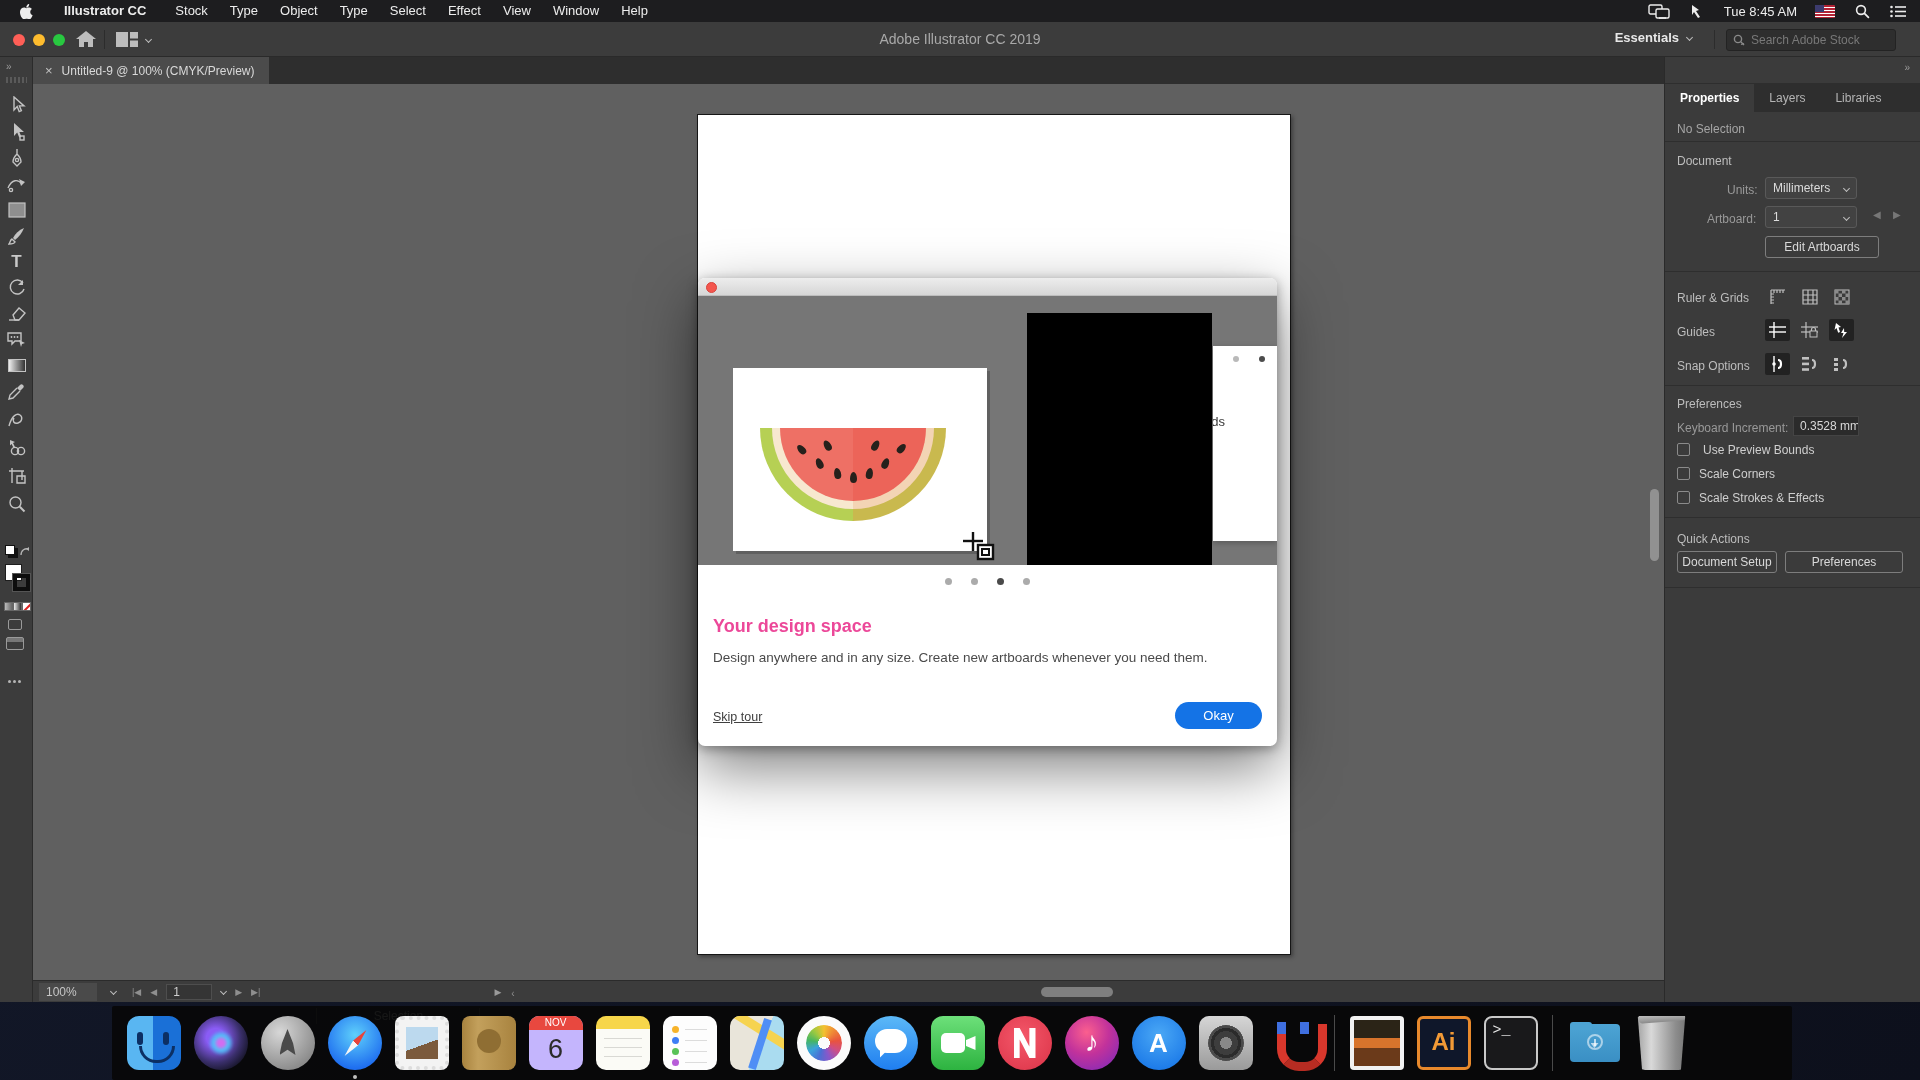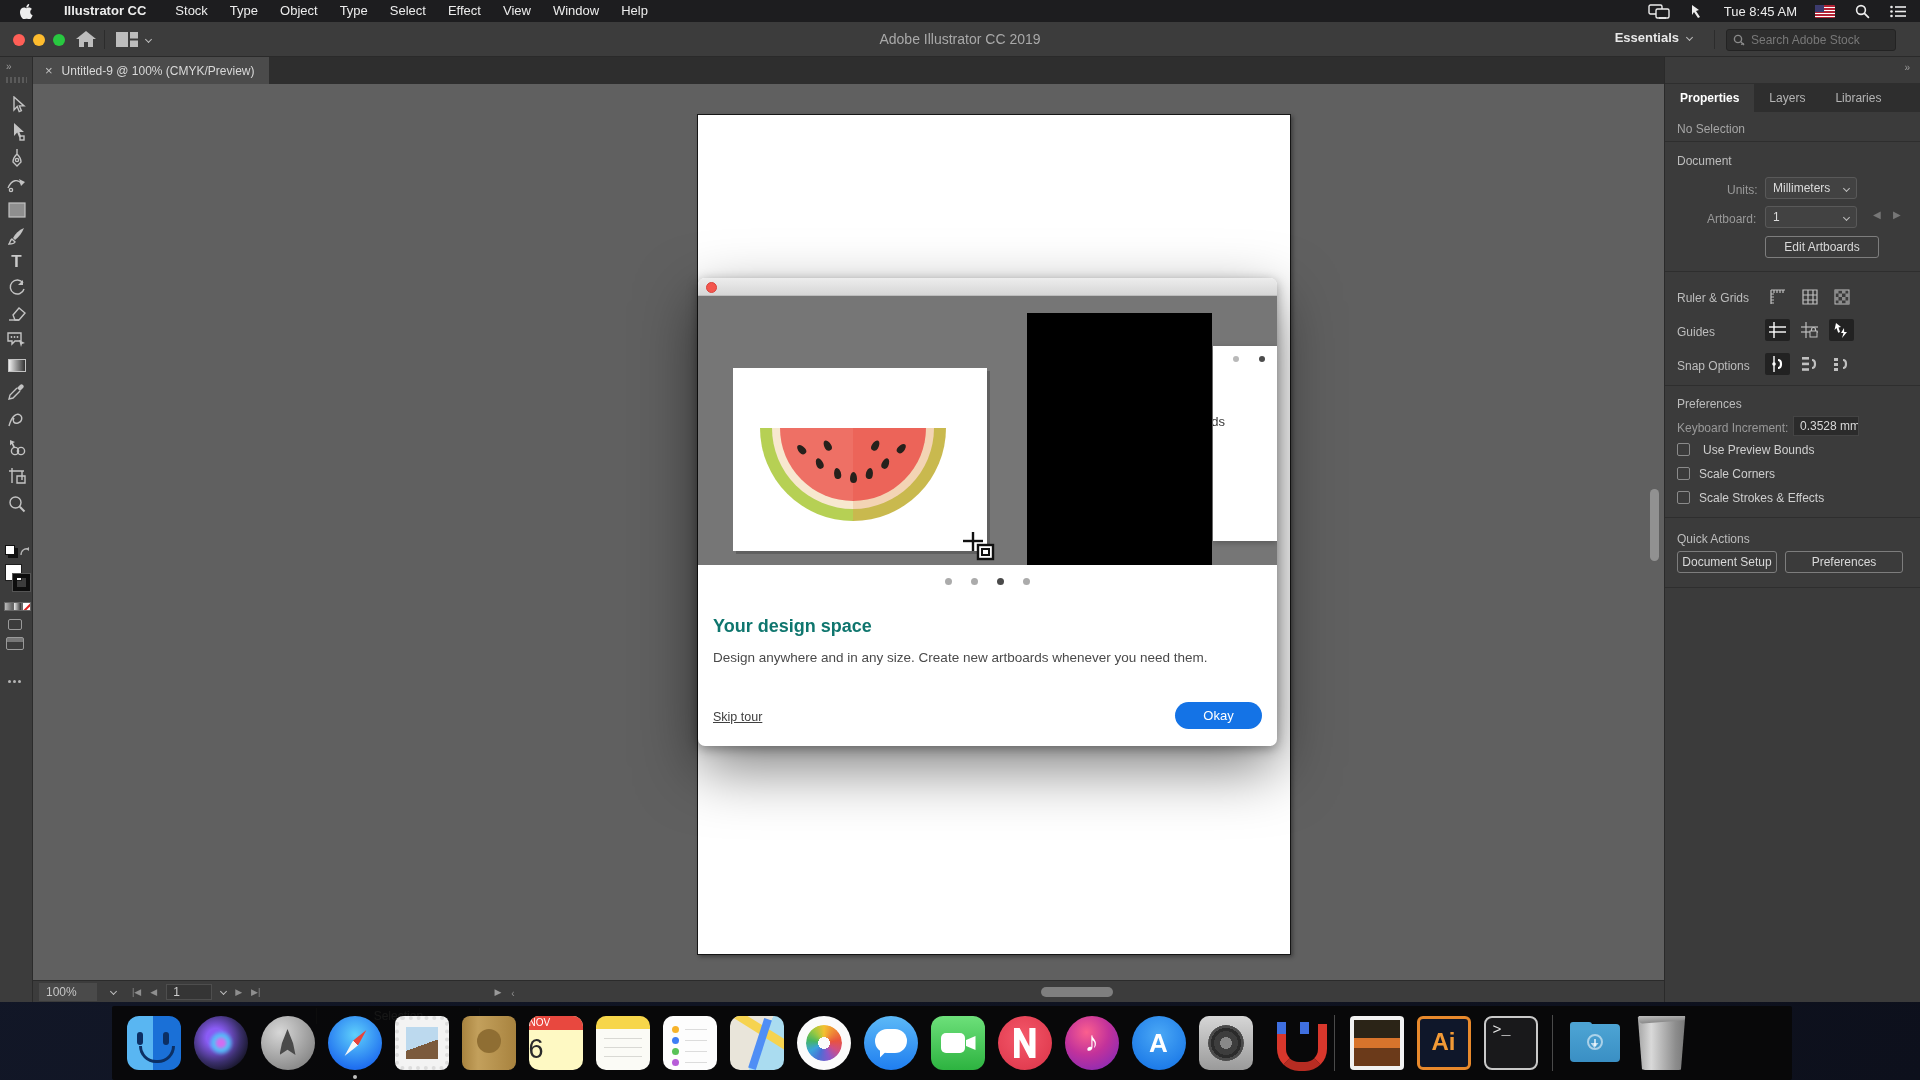--- a/index.html
+++ b/index.html
@@ -87,21 +87,21 @@
   #stage-black { left:329px; top:17px; width:185px; height:255px; background:#000; }
   #stage-card { left:515px; top:50px; width:64px; height:195px; background:#fff; box-shadow:0 2px 6px rgba(0,0,0,.25); overflow:hidden; }
   #stage-card .cdot { position:absolute; top:10px; width:6px; height:6px; border-radius:50%; }
   #stage-card .cdot.d1 { left:20px; background:#b9b9b9; }
   #stage-card .cdot.d2 { left:46px; background:#4c4c4c; }
   #stage-card .ctext { position:absolute; left:-113px; top:68px; width:220px; color:#3a3a3a; font-size:13px; white-space:nowrap; }
   #abcursor { left:265px; top:236px; }
   #dlg-dots { left:0; top:300px; width:579px; display:flex; justify-content:center; gap:19px; }
   #dlg-dots .pdot { width:7px; height:7px; border-radius:50%; background:#ababab; }
   #dlg-dots .pdot.active { background:#4a4a4a; }
-  #dlg-heading { left:15px; top:338px; color:#0f766e; font-size:18px; font-weight:bold; }
+  #dlg-heading { left:15px; top:338px; color:#ec4899; font-size:18px; font-weight:bold; }
   #dlg-body { left:15px; top:372px; width:540px; color:#4a4a4a; font-size:13.5px; }
   #dlg-skip { left:15px; top:432px; color:#404040; font-size:12.5px;text-decoration:underline; }
   #dlg-okay { left:477px; top:424px; width:87px; height:27px; border-radius:14px; color:#fff; font-size:13px; display:flex; align-items:center; justify-content:center; }
 
   
   #statusbar { left:33px; top:980px; width:1631px; height:22px; background:#3c3c3c; border-top:1px solid #2b2b2b; color:#c6c6c6; font-size:12px; display:flex; align-items:center; }
   #zoom-box { margin-left:6px; width:58px; height:18px; background:#4a4a4a; display:flex; align-items:center; padding-left:7px; }
   #zoom-chev { margin-left:14px; }
   .navgrp { display:flex; align-items:center; gap:9px; margin-left:16px; color:#8f8f8f; font-size:9px; }
   #ab-num { width:46px; height:16px; background:#353535; border:1px solid #4e4e4e; padding-left:6px; color:#cfcfcf; font-size:12px; display:flex; align-items:center; }
@@ -143,21 +143,21 @@
   #d-siri { background:radial-gradient(circle at 40% 40%,#8a5cf5 0 20%,#3a2f6b 55%,#121220 80%); }
   #d-siri::after { content:""; position:absolute; left:14px; top:14px; width:26px; height:26px; border-radius:50%; background:radial-gradient(circle,#d26df0 0 18%,#4fc3f7 40%,transparent 70%); filter:blur(1px); }
   #d-launchpad { background:radial-gradient(circle at 35% 30%,#d7d7d7,#8c8c8c 75%); }
   #d-launchpad::after { content:""; position:absolute; left:19px; top:13px; width:16px; height:26px; background:#4a4a4a; clip-path:polygon(50% 0,85% 55%,100% 100%,50% 80%,0 100%,15% 55%); }
   #d-safari { background:radial-gradient(circle at 50% 35%,#5fd0fb,#1f6ff0 75%); }
   #d-safari::after { content:""; position:absolute; left:24px; top:10px; width:7px; height:34px; background:linear-gradient(#e8433a 0 50%,#f5f5f5 50% 100%); transform:rotate(40deg); clip-path:polygon(50% 0,100% 50%,50% 100%,0 50%); }
   #d-mail { background:#f3f3f3; border-radius:8px; border:4px dotted #ddd; }
   #d-mail::after { content:""; position:absolute; left:7px; top:7px; width:32px; height:32px; background:linear-gradient(160deg,#bcd9ee 0 55%,#7b5a3c 55% 100%); }
   #d-contacts { background:linear-gradient(90deg,#a8833f,#c3a05c 30%,#a8833f); border-radius:8px; }
   #d-contacts::after { content:""; position:absolute; left:15px; top:13px; width:24px; height:24px; border-radius:50%; background:#8f6e33; }
-  #d-calendar { background:#fef9c3; border-radius:10px; overflow:hidden; }
+  #d-calendar { background:#c4b5fd; border-radius:10px; overflow:hidden; text-align:center; }
   #d-calendar .mon { display:block; background:#e8483f; color:#fff; font-size:10px; height:14px; line-height:14px; }
   #d-calendar .day { display:block; color:#2b2b2b; font-size:27px; line-height:38px; }
   #d-notes { background:linear-gradient(#f7d64a 0 13px,#fbfbf6 13px); border-radius:10px; }
   #d-notes::after { content:""; position:absolute; left:8px; top:22px; width:38px; height:1px; background:#d9d9d4; box-shadow:0 9px 0 #d9d9d4,0 18px 0 #d9d9d4; }
   #d-reminders { background:#fdfdfd; border-radius:10px; }
   #d-reminders::after { content:""; position:absolute; left:9px; top:10px; width:7px; height:7px; border-radius:50%; background:#f7b32a; box-shadow:0 11px 0 #3d7df5,0 22px 0 #58c257,0 33px 0 #b75cd8; }
   #d-reminders::before { content:""; position:absolute; left:22px; top:13px; width:22px; height:1px; background:#dcdcdc; box-shadow:0 11px 0 #dcdcdc,0 22px 0 #dcdcdc,0 33px 0 #dcdcdc; }
   #d-maps { background:linear-gradient(115deg,#e9e5da 0 55%,#aadcf0 55% 100%); border-radius:10px; overflow:hidden; }
   #d-maps::before { content:""; position:absolute; left:-6px; top:8px; width:70px; height:9px; background:#f6d34f; transform:rotate(32deg); }
   #d-maps::after { content:""; position:absolute; left:26px; top:2px; width:8px; height:52px; background:#4f8ef5; transform:rotate(18deg); }

